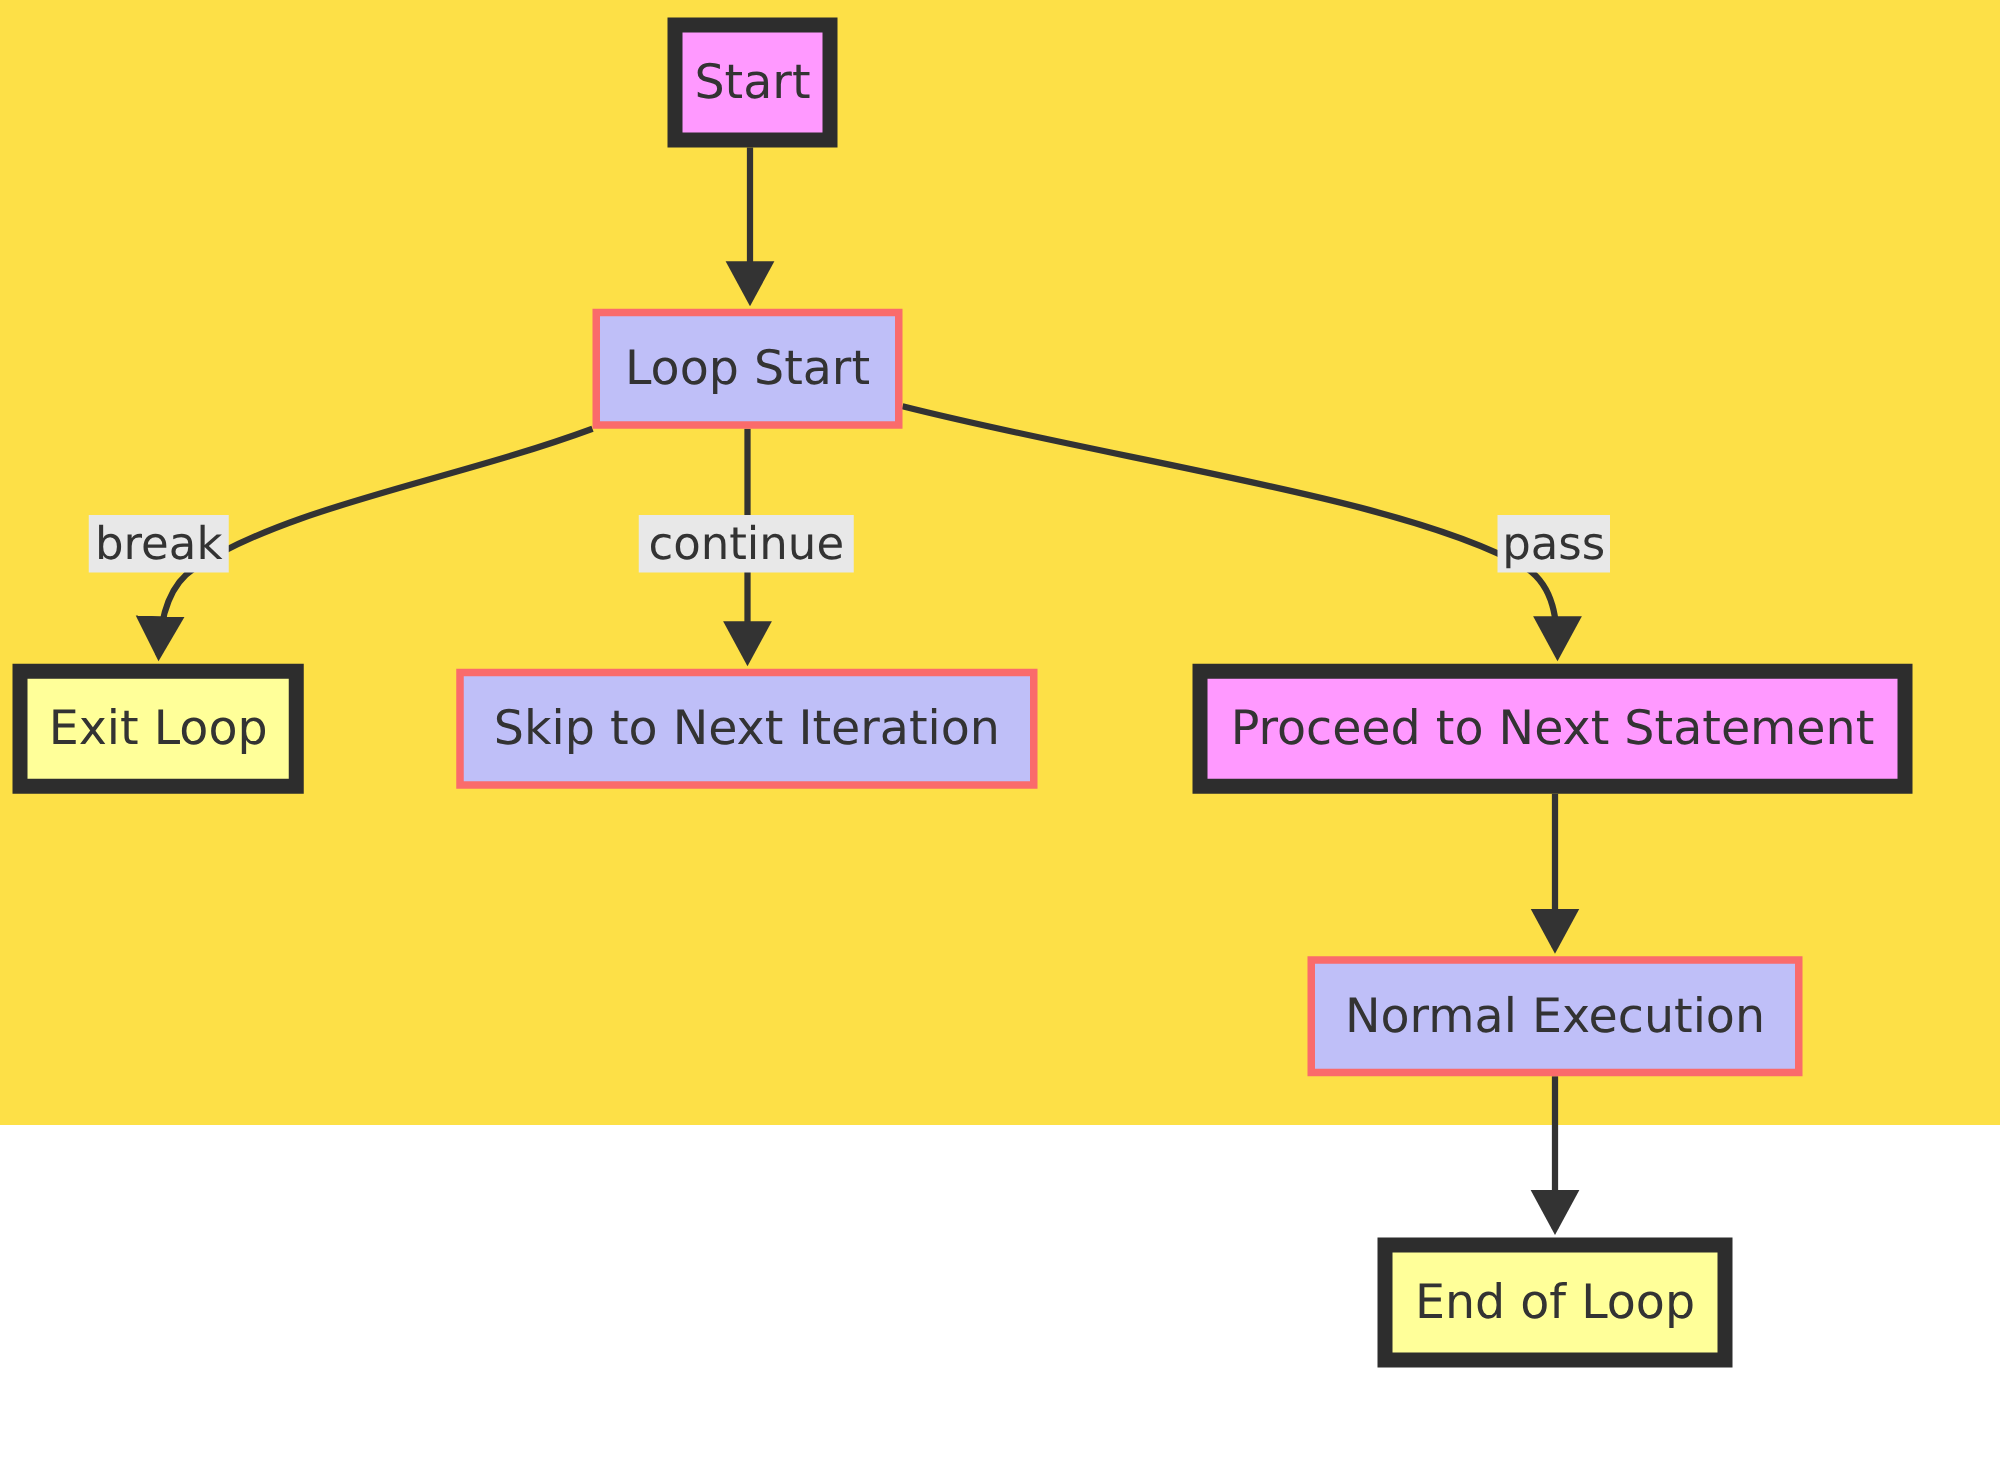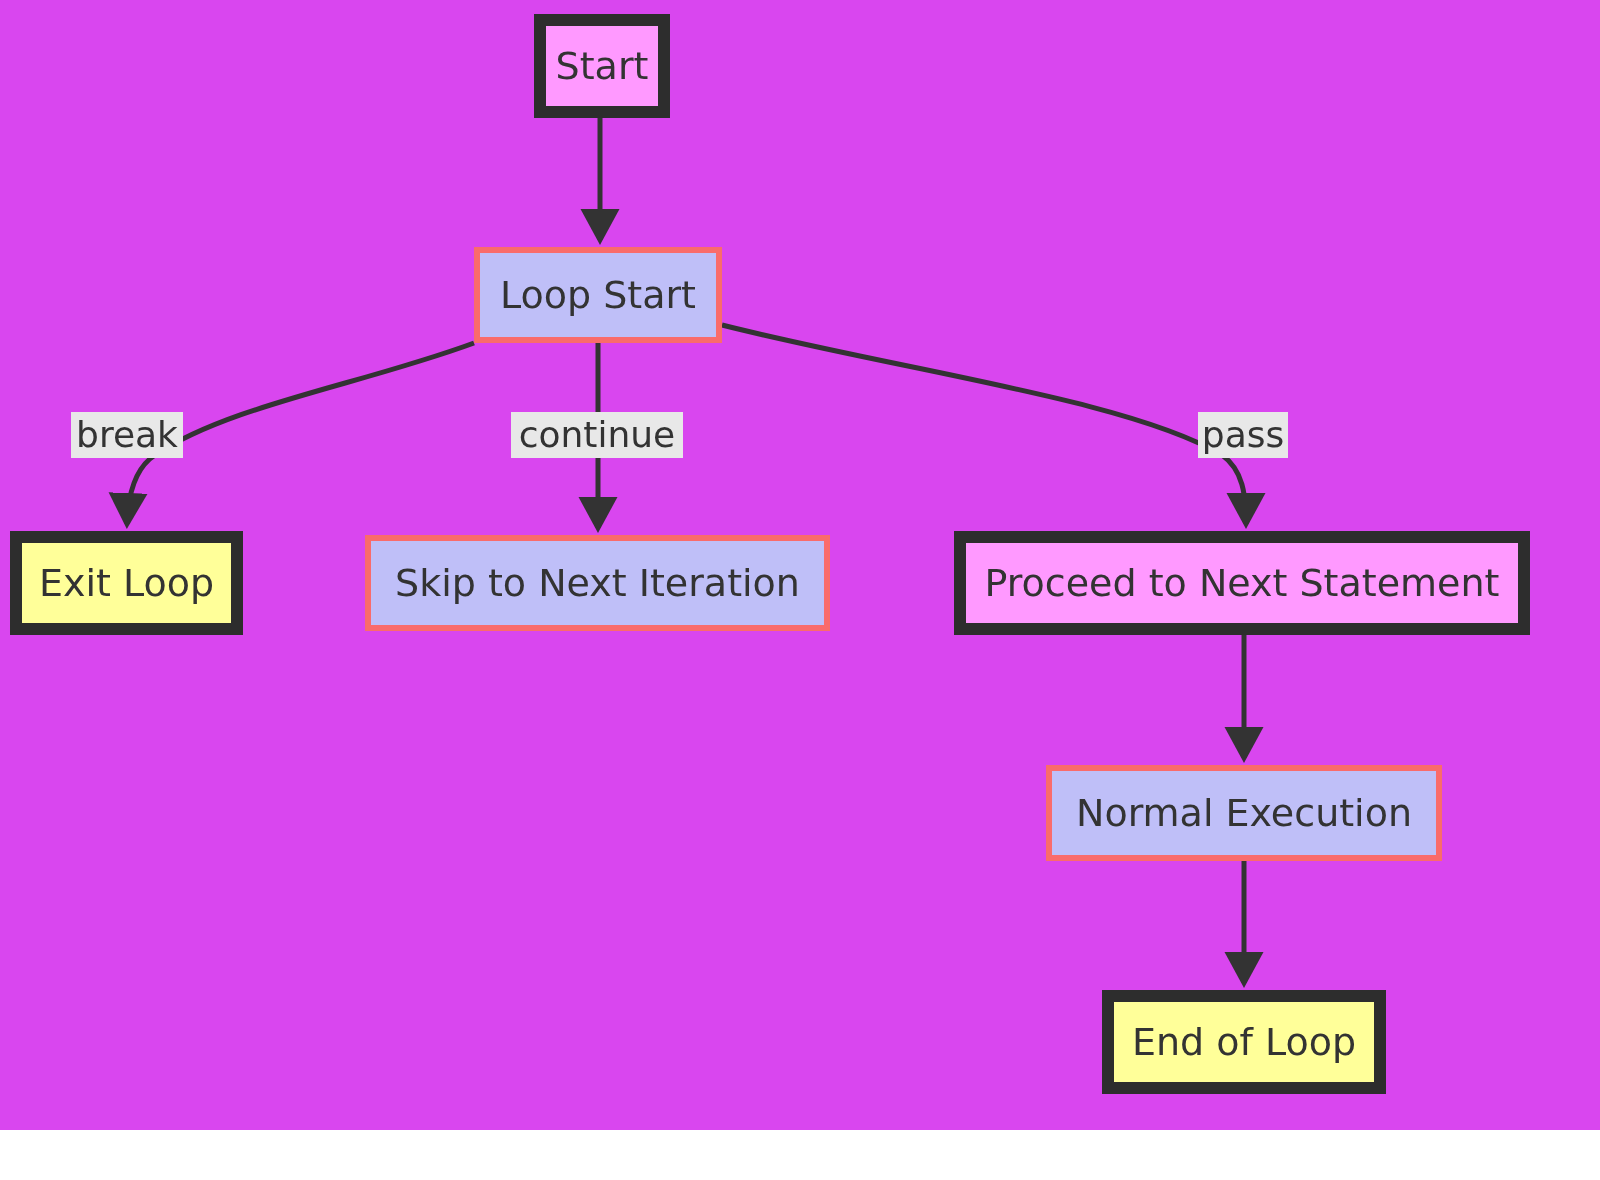--- a/index.html
+++ b/index.html
@@ -9,22 +9,22 @@
   }
   body {
     width: 1600px;
     height: 1180px;
     overflow: hidden;
     font-family: "DejaVu Sans", sans-serif;
   }
   #flowchart-root {
     position: relative;
     width: 1600px;
-    height: 1130px;
-    background: #d946ef;
+    height: 900px;
+    background: #fde047;
   }
   svg#diagram {
     display: block;
     width: 1600px;
     height: 1180px;
   }
   .node-label {
     font-family: "DejaVu Sans", sans-serif;
     font-size: 38px;
     fill: #333333;

